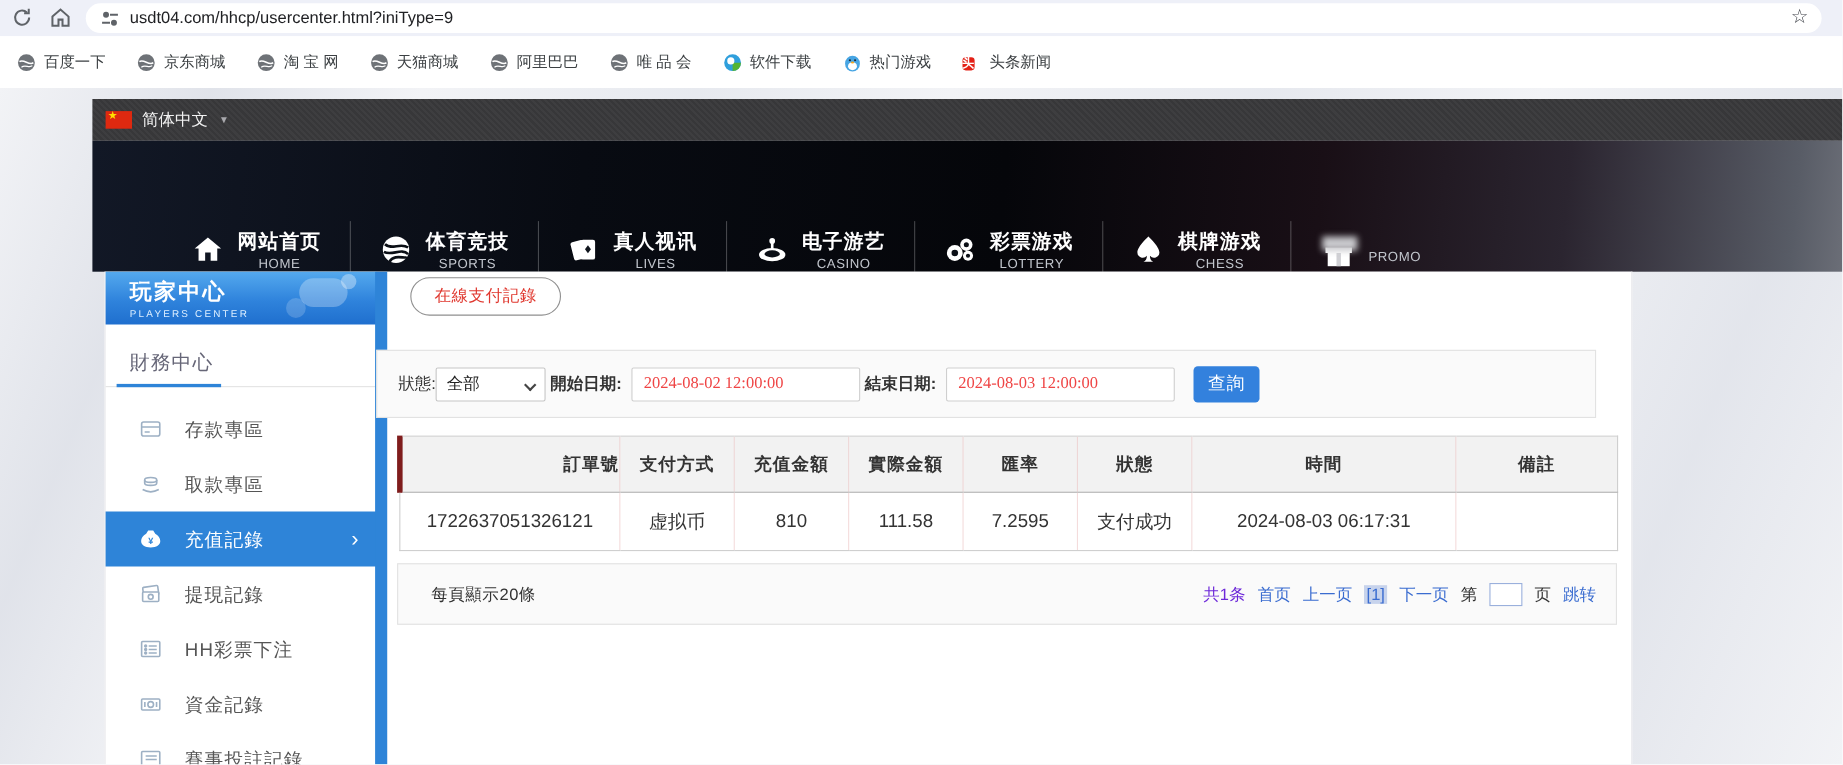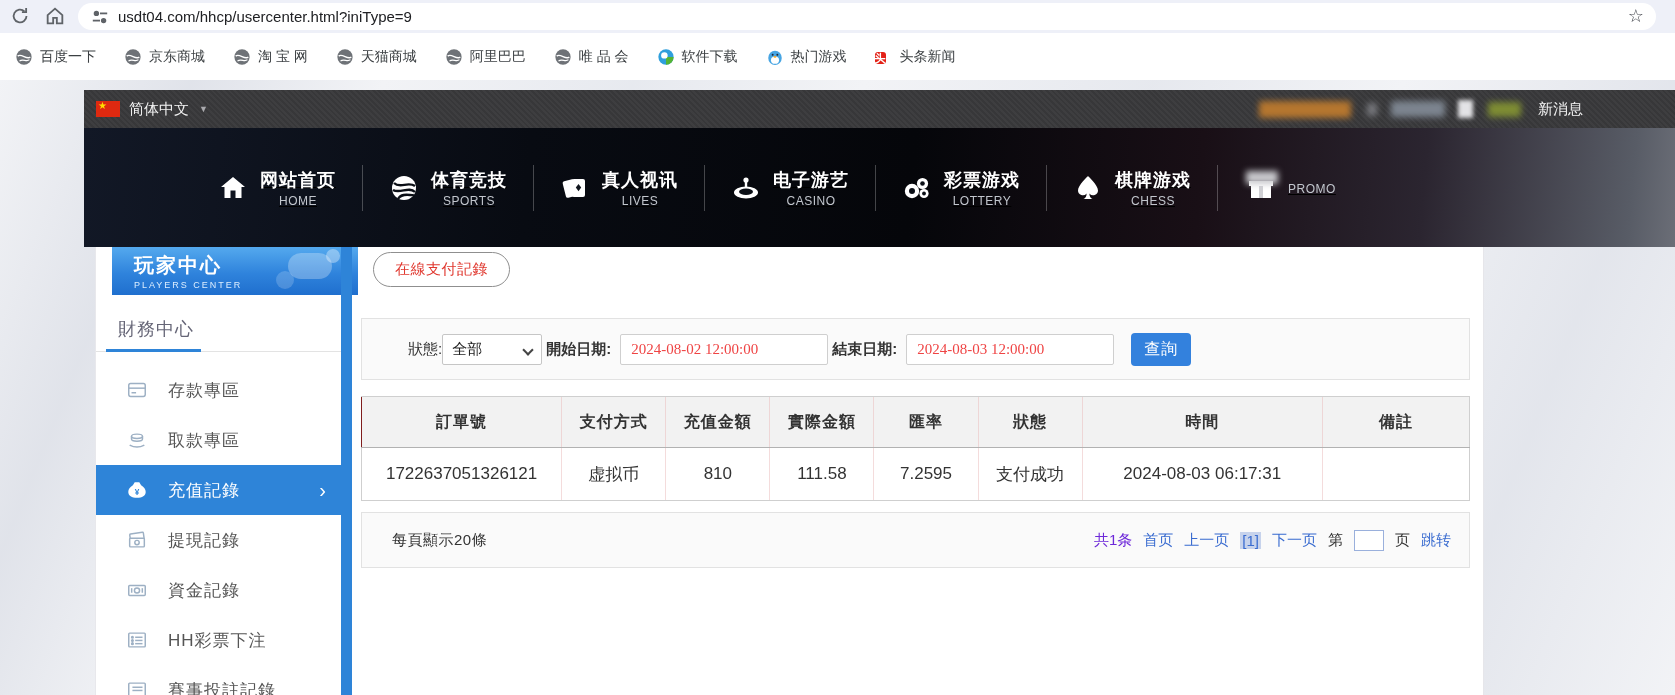--- a/index.html
+++ b/index.html
@@ -44,39 +44,39 @@
   .bb-user { width:92px; height:17px; background:#b5762f; margin-right:16px; }
   .bb-sep { width:10px; height:13px; background:#77787d; margin-right:14px; }
   .bb-bal { width:54px; height:16px; background:#7c848f; margin-right:13px; }
   .bb-ico { width:15px; height:18px; background:#e3e3e6; margin-right:15px; filter:blur(2px); }
   .bb-grn { width:33px; height:15px; background:#7e8c33; margin-right:17px; }
   .newmsg { color:#f4f4f4; font-size:15px; cursor:pointer; }
 
   
   .site-nav { position:absolute; left:84px; top:48px; width:1591px; height:119px;
     background:linear-gradient(95deg,#121826 0%,#080b12 28%,#05060a 52%,#190f16 70%,#2b2530 84%,#585c66 97%,#6b6e77 100%); }
-  .nav-inner { display:flex; align-items:center; height:100%; padding-left:108px;text-decoration:underline; }
+  .nav-inner { display:flex; align-items:flex-end; height:100%; padding-left:64px; }
   .nav-item { display:flex; align-items:center; padding:0 26px; cursor:pointer; }
   .nav-item .nicon { width:30px; height:30px; margin-right:12px; flex:0 0 30px; }
   .nav-item .nicon svg { width:30px; height:30px; display:block; }
   .nav-txt { text-align:center; }
   .nav-zh { color:#fff; font-size:18px; font-weight:bold; letter-spacing:1px; white-space:nowrap; }
   .nav-en { color:#c2c6cd; font-size:12px; margin-top:2px; letter-spacing:.5px; }
   .nav-div { width:1px; height:46px; background:rgba(255,255,255,.25); }
   .zh-blur { width:80px; height:17px; background:#a8abb2; filter:blur(3px); border-radius:2px; margin:0 auto 2px; }
   .gift-wrap { position:relative; width:34px; height:30px; margin-right:10px; }
   .gift-blur { position:absolute; left:2px; top:-2px; width:32px; height:13px; background:#c9c9cd; filter:blur(3px); }
 
   
   .main-panel { position:absolute; left:352px; top:167px; width:1132px; height:448px; background:#fff; border-right:1px solid #e6e6ea; }
 
   
   .sidebar { position:absolute; left:95px; top:167px; width:257px; height:448px; background:#fff; border-left:1px solid #e8e8ec; }
   .sb-scroll { position:absolute; right:0; top:0; width:11px; height:448px; background:#2e84d8; cursor:pointer; }
-  .sb-header { position:absolute; left:16px; top:0; width:246px; height:48px; overflow:hidden;
+  .sb-header { position:absolute; left:0; top:0; width:246px; height:48px; overflow:hidden;
     background:linear-gradient(180deg,#54a9ee 0%,#2f83dc 55%,#1f6fce 100%); padding:5px 0 0 22px; cursor:default; }
   .sb-title { color:#fff; font-size:20px; font-weight:bold; letter-spacing:2px; }
   .sb-sub { color:#dceeff; font-size:9px; letter-spacing:2px; margin-top:1px; }
   .sb-decor1 { position:absolute; right:26px; top:6px; width:44px; height:26px; border-radius:13px; background:rgba(255,255,255,.28); }
   .sb-decor2 { position:absolute; right:18px; top:2px; width:14px; height:14px; border-radius:50%; background:rgba(255,255,255,.35); }
   .sb-decor3 { position:absolute; right:64px; top:24px; width:18px; height:18px; border-radius:50%; background:rgba(255,255,255,.18); }
   .sb-section { position:absolute; left:22px; top:70px; font-size:18px; color:#667; letter-spacing:1px; }
   .sb-line { position:absolute; left:0; top:104px; width:246px; border-bottom:1px solid #e3e3e3; }
   .sb-line-blue { position:absolute; left:10px; top:102px; width:95px; height:3px; background:#2e84d8; }
   .sb-items { position:absolute; left:0; top:118px; width:246px; }
@@ -87,36 +87,36 @@
   .sb-item.active { background:#2e84d8; }
   .sb-item.active .slabel { color:#fff; }
   .sb-item .chev { position:absolute; right:16px; color:#fff; font-size:20px; line-height:1; }
 
   
   .tabs { position:absolute; left:373px; top:172px; display:flex; }
   .tab-pill { height:35px; border:1px solid #8f8f8f; border-radius:18px; padding:0 21px; display:flex; align-items:center;
     font-size:15px; color:#444; background:transparent; cursor:pointer; margin-right:14px; letter-spacing:.5px; }
   .tab-pill.red { color:#e0382f; }
 
-  .filter-box { position:absolute; left:361px; top:238px; width:1109px; height:62px; background:#fafafa; border:1px solid #e2e2e2;
-    display:flex; align-items:center; padding-left:46px; }
+  .filter-box { position:absolute; left:342px; top:238px; width:1109px; height:62px; background:#fafafa; border:1px solid #e2e2e2;
+    display:flex; align-items:center; padding-left:19px; }
   .f-label { font-size:15px; color:#333; white-space:nowrap; }
   .f-select { width:100px; height:31px; background:#fff; border:1px solid #c6c6c6; border-radius:2px; 
     display:flex; align-items:center; padding:0 9px; font-size:15px; color:#222; position:relative; cursor:pointer; }
   .f-select .sel-caret { position:absolute; right:9px; top:11px; width:8px; height:8px; border-left:2px solid #444; border-bottom:2px solid #444; transform:rotate(-45deg); }
   .f-input { width:208px; height:31px; background:#fff; border:1px solid #cfcfcf; border-radius:2px; margin-left:9px;
     font-size:15px; color:#ef4444; padding:0 10px; font-family:Liberation Serif, serif; }
   .f-gap { margin-left:4px;font-weight:bold; }
   .f-btn { width:60px; height:33px; margin-left:17px; background:#3381dd; color:#fff; border:none; border-radius:4px;
     font-size:16px; cursor:pointer; letter-spacing:1px; }
 
   .rec-table { position:absolute; left:361px; top:316px; width:1109px; border-collapse:collapse; table-layout:fixed; background:#fff; }
   .rec-table th { height:51px; background:#f2f2f2; font-size:16px; font-weight:bold; color:#333;
     border-left:1px solid #eed6d6; border-top:1px solid #cfcfcf; border-bottom:1px solid #b2b2b2; letter-spacing:1px; }
-  .rec-table th:first-child { border-left:1px solid #7f1d1d; }
+  .rec-table th:first-child { border-left:5px solid #7f1d1d;text-align:right; }
   .rec-table th:last-child { border-right:1px solid #cfcfcf; }
   .rec-table td { height:53px; font-size:17px; color:#333; text-align:center;
     border-left:1px solid #f4dcdc; border-bottom:1px solid #cfcfcf; background:#fff; }
   .rec-table td:first-child { border-left:1px solid #cfcfcf; }
   .rec-table td:last-child { border-right:1px solid #cfcfcf; }
 
   .pager-box { position:absolute; left:361px; top:432px; width:1109px; height:56px; background:#fafafa; border:1px solid #e2e2e2;
     display:flex; align-items:center; justify-content:space-between; padding:0 18px 0 30px; }
   .pp-left { font-size:15px; color:#333; letter-spacing:.5px; }
   .pp-right { display:flex; align-items:center; font-size:15px; }
@@ -250,28 +250,20 @@
   <div class="page">
 
     <div class="site-topbar">
       <div class="lang">
         <span class="flag">
             <span class="fs">★</span>
           </span>
         <span class="lt">简体中文</span>
         <span class="caret">▼</span>
       </div>
-      <div class="tb-right">
-        <span class="blurblob bb-user"></span>
-        <span class="blurblob bb-sep"></span>
-        <span class="blurblob bb-bal"></span>
-        <span class="bb-ico"></span>
-        <span class="blurblob bb-grn"></span>
-        <span class="newmsg">新消息</span>
-      </div>
     </div>
 
     <div class="site-nav">
       <div class="nav-inner">
         <div class="nav-item">
           <span class="nicon">
               <svg viewBox="0 0 30 30">
                 <path d="M15 4 L27 14 H23.5 V25 H17.5 V17.5 H12.5 V25 H6.5 V14 H3 Z" fill="#fff"></path>
               </svg>
             </span>
@@ -401,41 +393,41 @@
                 <rect x="4.5" y="4.5" width="15" height="9" rx="1" transform="rotate(-8 12 9)"></rect>
                 <rect x="4" y="10" width="16" height="9.5" rx="1" fill="#fff"></rect>
                 <circle cx="12" cy="14.8" r="2.4"></circle>
               </svg>
             </span>
           <span class="slabel">提現記錄</span>
         </div>
         <div class="sb-item">
           <span class="sicon">
               <svg viewBox="0 0 24 24" fill="none" stroke="#9db0c4" stroke-width="1.6">
-                <rect x="3" y="7" width="18" height="11" rx="1"></rect>
-                <circle cx="12" cy="12.5" r="2.8"></circle>
-                <line x1="6.2" y1="10" x2="6.2" y2="15"></line>
-                <line x1="17.8" y1="10" x2="17.8" y2="15"></line>
-              </svg>
-            </span>
-          <span class="slabel">資金記錄</span>
-        </div>
-        <div class="sb-item">
-          <span class="sicon">
-              <svg viewBox="0 0 24 24" fill="none" stroke="#9db0c4" stroke-width="1.6">
                 <rect x="3" y="4.5" width="18" height="15" rx="1"></rect>
                 <circle cx="7" cy="9" r="0.9" fill="#9db0c4"></circle>
                 <line x1="10" y1="9" x2="18" y2="9"></line>
                 <circle cx="7" cy="12.5" r="0.9" fill="#9db0c4"></circle>
                 <line x1="10" y1="12.5" x2="18" y2="12.5"></line>
                 <circle cx="7" cy="16" r="0.9" fill="#9db0c4"></circle>
                 <line x1="10" y1="16" x2="18" y2="16"></line>
               </svg>
             </span>
           <span class="slabel">HH彩票下注</span>
+        </div>
+        <div class="sb-item">
+          <span class="sicon">
+              <svg viewBox="0 0 24 24" fill="none" stroke="#9db0c4" stroke-width="1.6">
+                <rect x="3" y="7" width="18" height="11" rx="1"></rect>
+                <circle cx="12" cy="12.5" r="2.8"></circle>
+                <line x1="6.2" y1="10" x2="6.2" y2="15"></line>
+                <line x1="17.8" y1="10" x2="17.8" y2="15"></line>
+              </svg>
+            </span>
+          <span class="slabel">資金記錄</span>
         </div>
         <div class="sb-item">
           <span class="sicon">
               <svg viewBox="0 0 24 24" fill="none" stroke="#9db0c4" stroke-width="1.6">
                 <rect x="3" y="4.5" width="18" height="15" rx="1"></rect>
                 <line x1="7" y1="9" x2="18" y2="9"></line>
                 <line x1="7" y1="12.5" x2="18" y2="12.5"></line>
               </svg>
             </span>
           <span class="slabel">賽事投註記錄</span>

